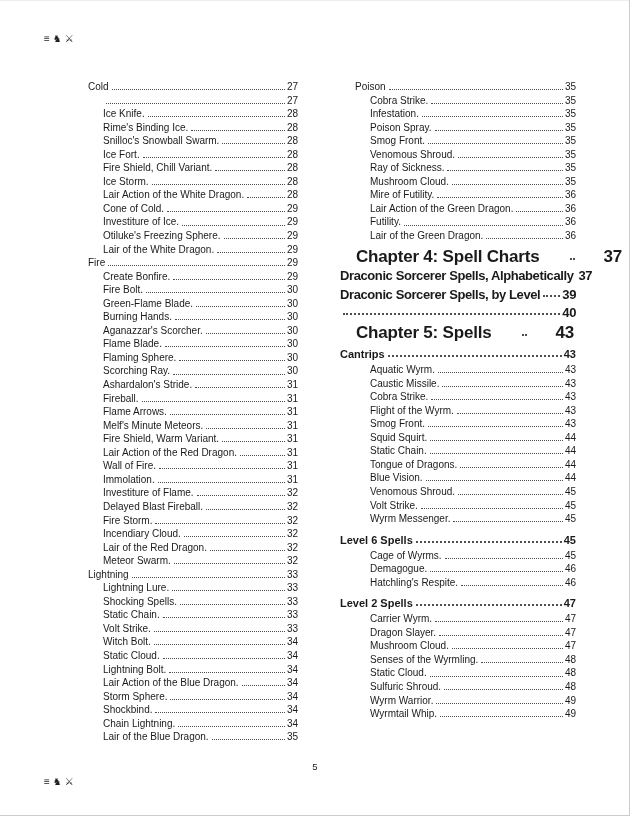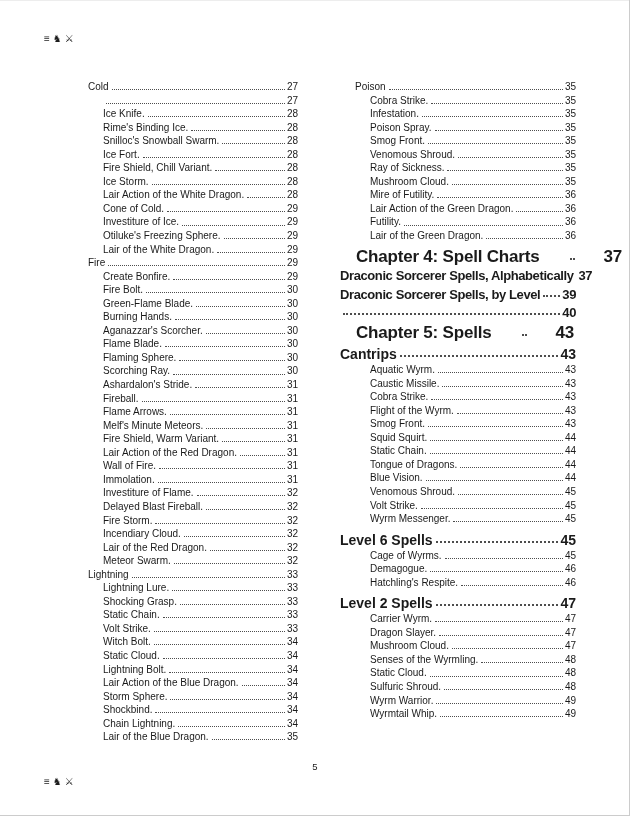--- a/index.html
+++ b/index.html
@@ -36,21 +36,21 @@
 
   .chapter {
     font-weight:bold; font-size:17px; line-height:15px;
     letter-spacing:-0.2px; margin:6px 16px 4px;gap:28px;
   }
   .subchapter {
     font-weight:bold; font-size:13px; line-height:13px;
     letter-spacing:-0.4px; margin:5.5px 0;
   }
   .subsection {
-    font-weight:bold; font-size:14px; line-height:14px;
+    font-weight:bold; font-size:11px; line-height:14px;
     margin:7px 0 2px;
   }
   .chapter .leader, .subchapter .leader, .subsection .leader {
     border-bottom-width:2px; margin-bottom:4px;
   }
   .subchapter .leader { min-width:0; }
 
   .page-number {
     position:absolute; left:0; right:0; top:761px;
     text-align:center; font-size:9.5px; color:#1a1a1a;
@@ -249,21 +249,21 @@
       <span class="label">Lightning</span>
       <span class="leader"></span>
       <span class="page">33</span>
     </div>
     <div class="row entry">
       <span class="label">Lightning Lure.</span>
       <span class="leader"></span>
       <span class="page">33</span>
     </div>
     <div class="row entry">
-      <span class="label">Shocking Grasp.</span>
+      <span class="label">Shocking Spells.</span>
       <span class="leader"></span>
       <span class="page">33</span>
     </div>
     <div class="row entry">
       <span class="label">Static Chain.</span>
       <span class="leader"></span>
       <span class="page">33</span>
     </div>
     <div class="row entry">
       <span class="label">Volt Strike.</span>

